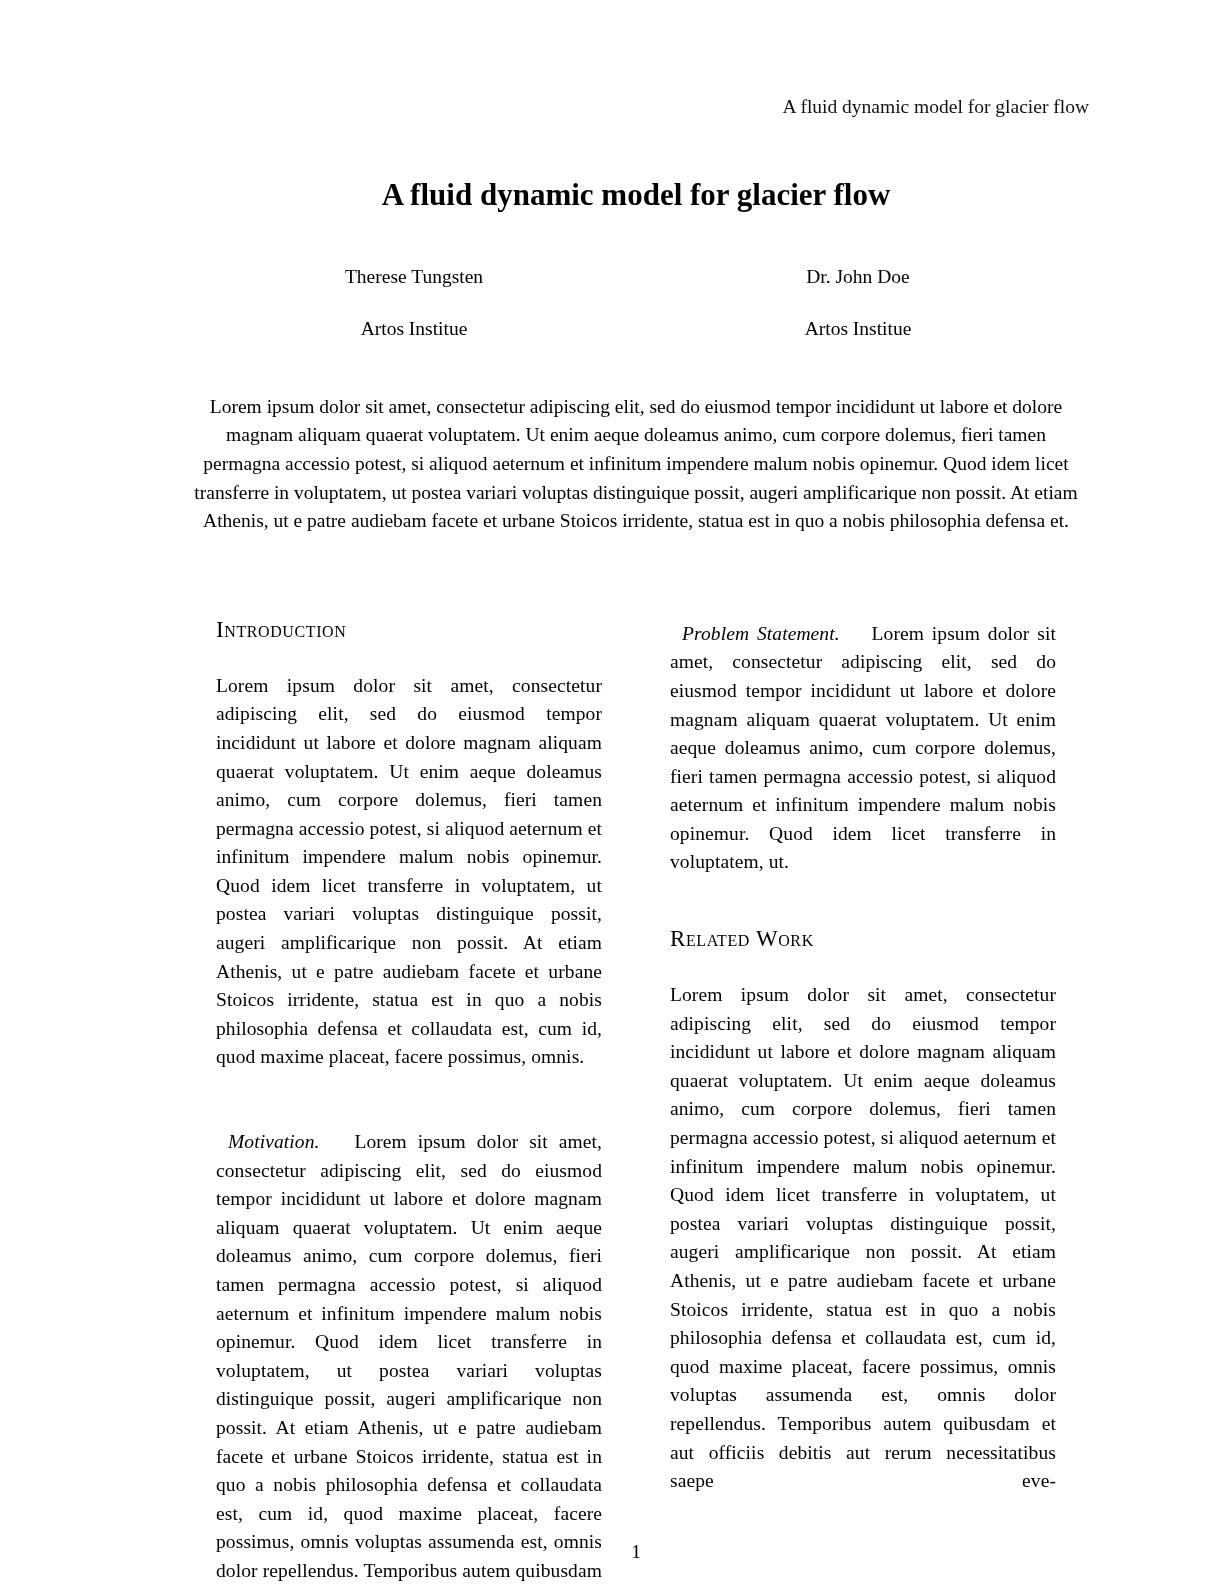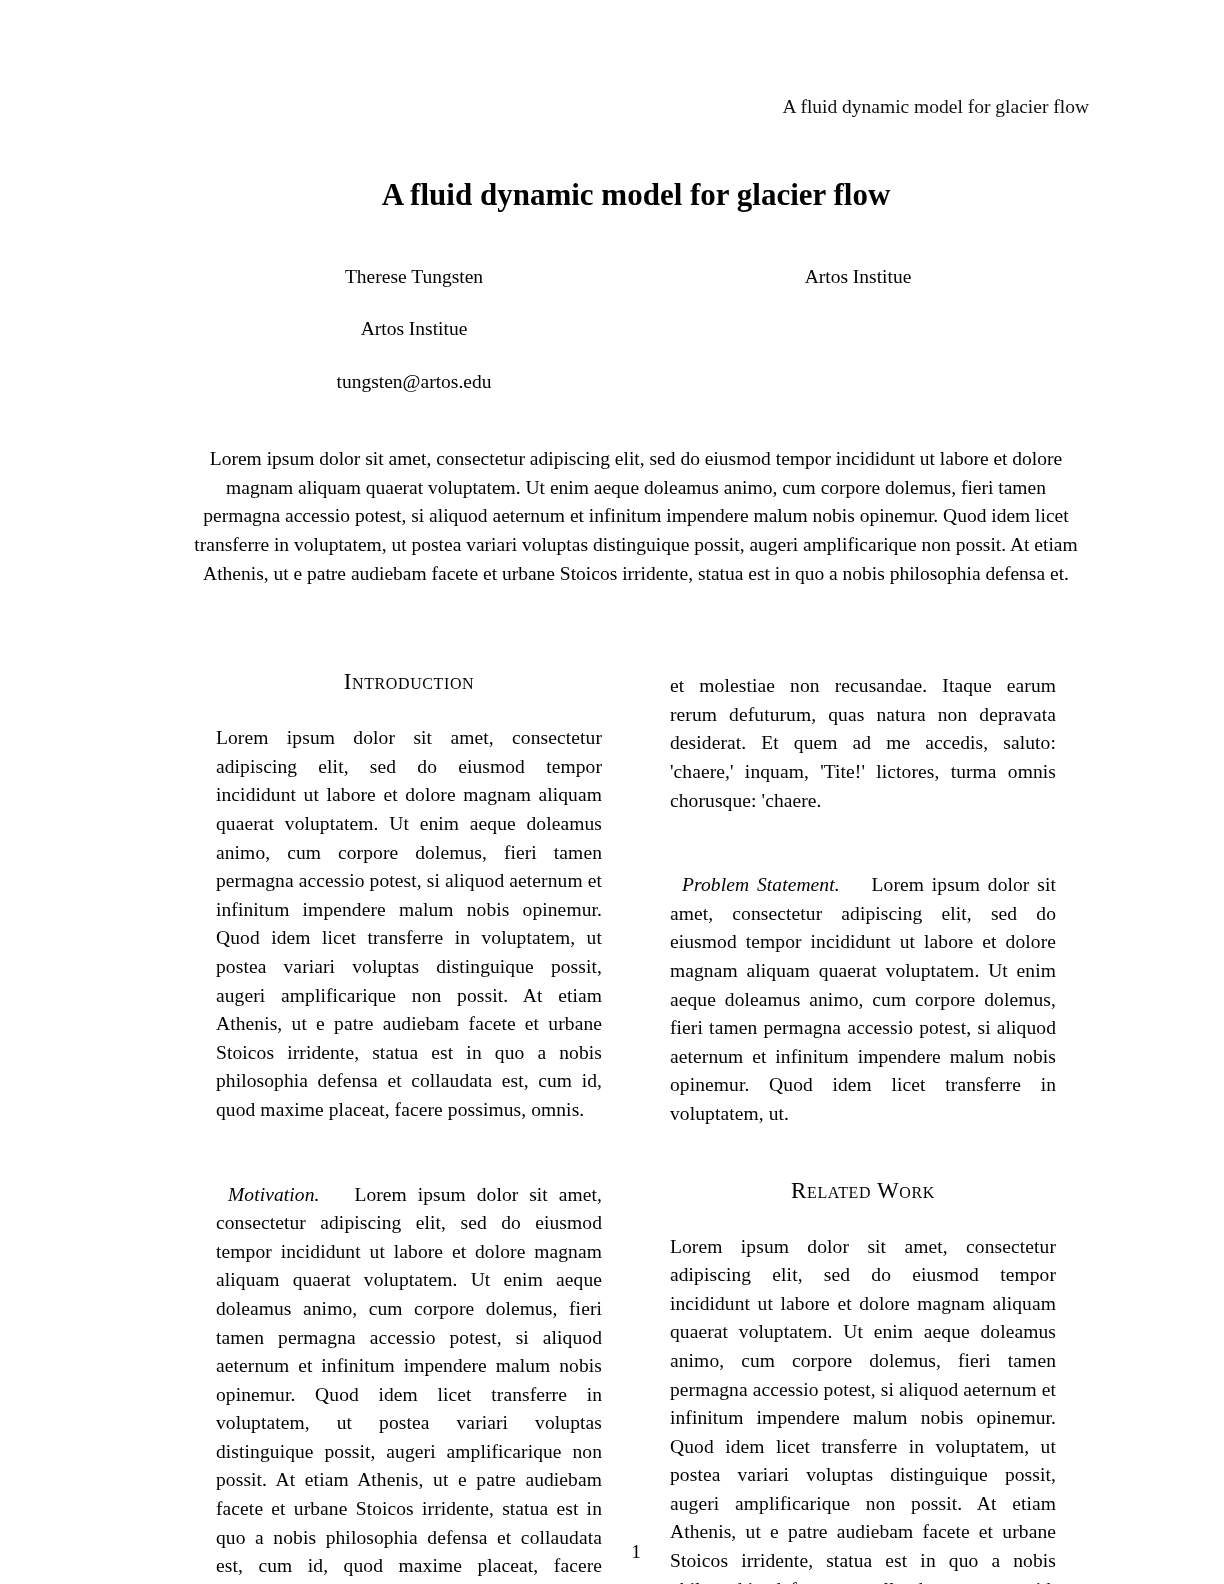--- a/index.html
+++ b/index.html
@@ -58,21 +58,21 @@
     display: flex;
     gap: 20px;
     margin-top: 32px;
   }
   .col {
     flex: 1 1 0;
     min-width: 0;
   }
 
   .section-heading {
-    text-align: center;
+    text-align: left;
     font-variant: small-caps;
     font-size: 23px;
     font-weight: 400;
     letter-spacing: 0.6px;
     line-height: 28px;
   }
   .section-heading.spaced { margin-top: 24px; }
 
   .body-par {
     margin-top: 4px;
@@ -103,39 +103,38 @@
   <div class="running-header">A fluid dynamic model for glacier flow</div>
 
   <div class="content">
 
     <h1 class="paper-title">A fluid dynamic model for glacier flow</h1>
 
     <div class="authors-row">
       <div class="author-block">
         <div>Therese Tungsten</div>
         <div>Artos Institue</div>
-        <div>tungsten@artos.edu</div>
       </div>
       <div class="author-block">
+        <div>Dr. John Doe</div>
         <div>Artos Institue</div>
       </div>
     </div>
 
     <div class="abstract-text">Lorem ipsum dolor sit amet, consectetur adipiscing elit, sed do eiusmod tempor incididunt ut labore et dolore magnam aliquam quaerat voluptatem. Ut enim aeque doleamus animo, cum corpore dolemus, fieri tamen permagna accessio potest, si aliquod aeternum et infinitum impendere malum nobis opinemur. Quod idem licet transferre in voluptatem, ut postea variari voluptas distinguique possit, augeri amplificarique non possit. At etiam Athenis, ut e patre audiebam facete et urbane Stoicos irridente, statua est in quo a nobis philosophia defensa et.</div>
 
     <div class="body-columns">
 
       <div class="col">
         <h2 class="section-heading">Introduction</h2>
         <p class="body-par">Lorem ipsum dolor sit amet, consectetur adipiscing elit, sed do eiusmod tempor incididunt ut labore et dolore magnam aliquam quaerat voluptatem. Ut enim aeque doleamus animo, cum corpore dolemus, fieri tamen permagna accessio potest, si aliquod aeternum et infinitum impendere malum nobis opinemur. Quod idem licet transferre in voluptatem, ut postea variari voluptas distinguique possit, augeri amplificarique non possit. At etiam Athenis, ut e patre audiebam facete et urbane Stoicos irridente, statua est in quo a nobis philosophia defensa et collaudata est, cum id, quod maxime placeat, facere possimus, omnis.</p>
         <p class="body-par cut"><span class="runin">Motivation.</span> <span>Lorem ipsum dolor sit amet, consectetur adipiscing elit, sed do eiusmod tempor incididunt ut labore et dolore magnam aliquam quaerat voluptatem. Ut enim aeque doleamus animo, cum corpore dolemus, fieri tamen permagna accessio potest, si aliquod aeternum et infinitum impendere malum nobis opinemur. Quod idem licet transferre in voluptatem, ut postea variari voluptas distinguique possit, augeri amplificarique non possit. At etiam Athenis, ut e patre audiebam facete et urbane Stoicos irridente, statua est in quo a nobis philosophia defensa et collaudata est, cum id, quod maxime placeat, facere possimus, omnis voluptas assumenda est, omnis dolor repellendus. Temporibus autem quibusdam et aut officiis debitis aut rerum necessitatibus saepe eveniet, ut et voluptates repudiandae sint</span></p>
       </div>
 
       <div class="col">
-        <p class="body-par">et molestiae non recusandae. Itaque earum rerum defuturum, quas natura non depravata desiderat. Et quem ad me accedis, saluto: 'chaere,' inquam, 'Tite!' lictores, turma omnis chorusque: 'chaere.</p>
         <p class="body-par"><span class="runin">Problem Statement.</span> <span>Lorem ipsum dolor sit amet, consectetur adipiscing elit, sed do eiusmod tempor incididunt ut labore et dolore magnam aliquam quaerat voluptatem. Ut enim aeque doleamus animo, cum corpore dolemus, fieri tamen permagna accessio potest, si aliquod aeternum et infinitum impendere malum nobis opinemur. Quod idem licet transferre in voluptatem, ut.</span></p>
         <h2 class="section-heading spaced">Related Work</h2>
         <p class="body-par cut">Lorem ipsum dolor sit amet, consectetur adipiscing elit, sed do eiusmod tempor incididunt ut labore et dolore magnam aliquam quaerat voluptatem. Ut enim aeque doleamus animo, cum corpore dolemus, fieri tamen permagna accessio potest, si aliquod aeternum et infinitum impendere malum nobis opinemur. Quod idem licet transferre in voluptatem, ut postea variari voluptas distinguique possit, augeri amplificarique non possit. At etiam Athenis, ut e patre audiebam facete et urbane Stoicos irridente, statua est in quo a nobis philosophia defensa et collaudata est, cum id, quod maxime placeat, facere possimus, omnis voluptas assumenda est, omnis dolor repellendus. Temporibus autem quibusdam et aut officiis debitis aut rerum necessitatibus saepe eve-</p>
       </div>
 
     </div>
   </div>
 
   <div class="page-number">1</div>
 

